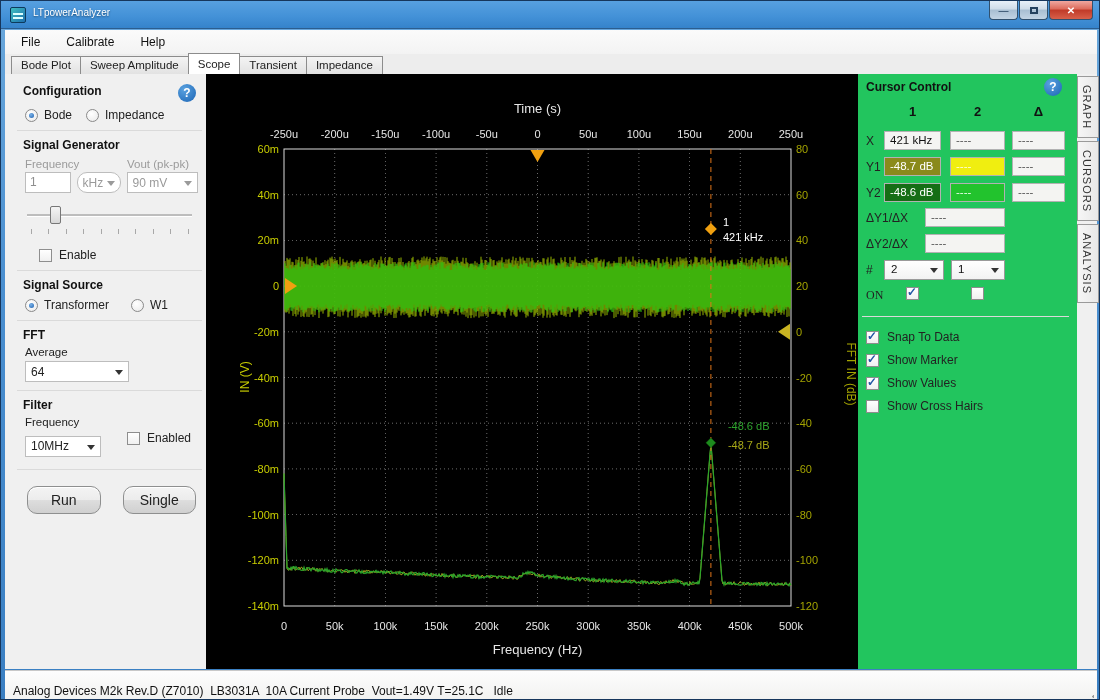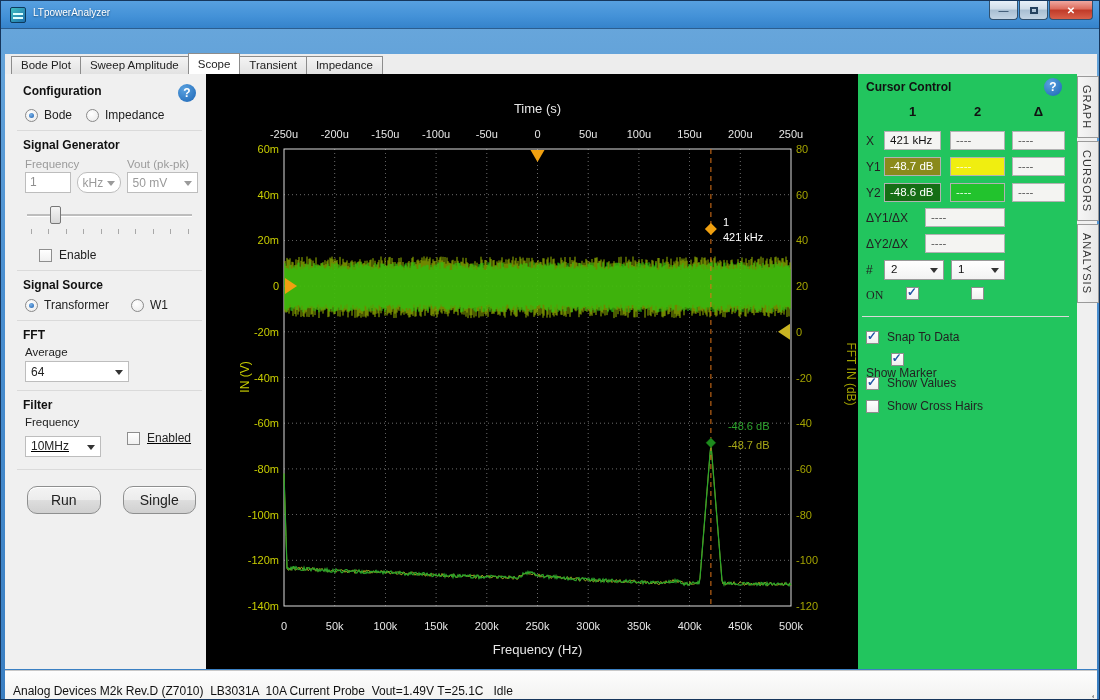--- a/index.html
+++ b/index.html
@@ -110,20 +110,25 @@
     <div class="title-text">LTpowerAnalyzer</div>
     <div class="win-buttons">
       <div class="win-btn">—</div>
       <div class="win-btn">
           <span class="sq"></span>
         </div>
       <div class="win-btn close">✕</div>
     </div>
   </div>
 
+  <div class="menubar">
+    <div class="menu-item">File</div>
+    <div class="menu-item">Calibrate</div>
+    <div class="menu-item">Help</div>
+  </div>
 
   <div class="tabstrip">
     <div class="tab">Bode Plot</div>
     <div class="tab">Sweep Amplitude</div>
     <div class="tab active">Scope</div>
     <div class="tab">Transient</div>
     <div class="tab">Impedance</div>
   </div>
 
   <div class="content">
@@ -148,21 +153,21 @@
         <span style="width:102px;">Frequency</span>
         <span>Vout (pk-pk)</span>
       </div>
       <div class="gen-row">
         <div class="textbox" style="width:52px;">1</div>
         <div class="combo disabled" style="width:44px;border-radius:10px;">
           <span>kHz</span>
           <span class="arr"></span>
         </div>
         <div class="combo disabled" style="width:80px;">
-          <span>50 mV</span>
+          <span>90 mV</span>
           <span class="arr"></span>
         </div>
       </div>
       <div class="slider">
         <div class="track"></div>
         <div class="thumb"></div>
       </div>
       <div class="slider-ticks"></div>
       <div class="checkbox-row">
         <span class="checkbox"></span>
@@ -188,21 +193,21 @@
       <div class="combo" style="width:104px; margin-left:4px;">
         <span>64</span>
         <span class="arr"></span>
       </div>
 
       <div class="divider"></div>
       <div class="sec-head" style="margin-bottom:2px;">
           <span>Filter</span>
         </div>
       <div class="small-label">Frequency</div>
-      <div style="display:flex; align-items:center;text-decoration:underline;">
+      <div style="display:flex; align-items:center;">
         <div class="combo" style="width:76px; margin-left:4px;">
           <span>10MHz</span>
           <span class="arr"></span>
         </div>
         <div class="checkbox-row" style="margin:0 0 16px 26px;">
           <span class="checkbox"></span>
           <span>Enabled</span>
         </div>
       </div>
 
@@ -338,21 +343,21 @@
       <div class="cp-row-label" style="left:8px; top:214px;font-family:Liberation Serif, serif;">ON</div>
       <span class="checkbox checked" style="position:absolute; left:48px; top:213px;"></span>
       <span class="checkbox" style="position:absolute; left:113px; top:213px;"></span>
 
       <div class="cp-sep"></div>
 
       <div class="cp-option" style="top:256px;">
         <span class="checkbox checked"></span>
         <span>Snap To Data</span>
       </div>
-      <div class="cp-option" style="top:279px;flex-direction:column;">
+      <div class="cp-option" style="top:279px;">
         <span class="checkbox checked"></span>
         <span>Show Marker</span>
       </div>
       <div class="cp-option" style="top:302px;">
         <span class="checkbox checked"></span>
         <span>Show Values</span>
       </div>
       <div class="cp-option" style="top:325px;">
         <span class="checkbox"></span>
         <span>Show Cross Hairs</span>

